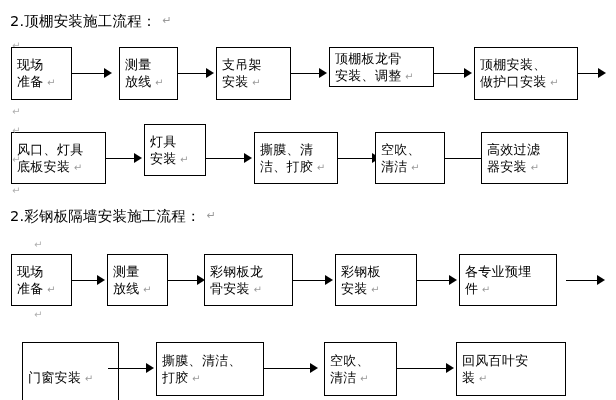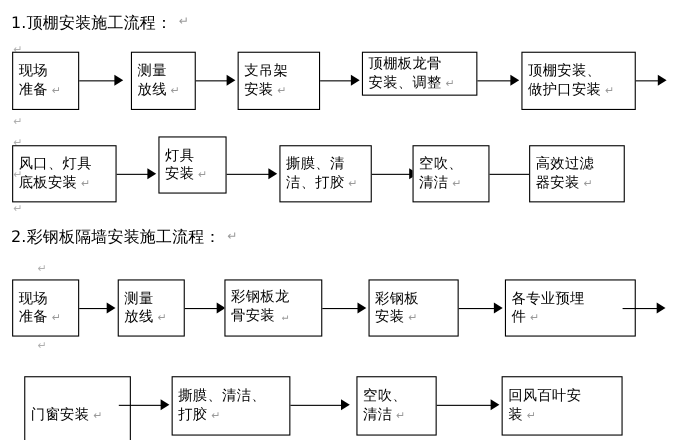--- a/index.html
+++ b/index.html
@@ -80,21 +80,21 @@
     line-height:1;
     user-select:none;
   }
 </style>
 </head>
 <body>
 
 <div class="page">
 
   <div class="heading" style="left:10px;top:14px;">
-    <span>1.顶棚安装施工流程：</span><span class="pilcrow">↵</span>
+    <span>2.顶棚安装施工流程：</span><span class="pilcrow">↵</span>
   </div>
 
   <span class="mark" style="left:12px;top:41px;">↵</span>
   <span class="mark" style="left:12px;top:76px;">↵</span>
   <span class="mark" style="left:12px;top:107px;">↵</span>
 
   <div class="row">
     <div class="node" style="left:11px;top:47px;width:61px;height:53px;">
       <span class="txt">现场
 准备<span class="pil"> ↵</span></span>
@@ -185,35 +185,35 @@
     <div class="conn" style="left:72px;top:280px;width:27px;"></div>
     <div class="arrowhead" style="left:97px;top:275px;"></div>
 
     <div class="node" style="left:107px;top:254px;width:61px;height:52px;">
       <span class="txt">测量
 放线<span class="pil"> ↵</span></span>
     </div>
     <div class="conn" style="left:168px;top:280px;width:31px;"></div>
     <div class="arrowhead" style="left:197px;top:275px;"></div>
 
-    <div class="node" style="left:204px;top:254px;width:89px;height:52px;font-family:Liberation Mono, monospace;">
+    <div class="node" style="left:204px;top:254px;width:89px;height:52px;">
       <span class="txt">彩钢板龙
 骨安装<span class="pil"> ↵</span></span>
     </div>
     <div class="conn" style="left:293px;top:280px;width:34px;"></div>
     <div class="arrowhead" style="left:325px;top:275px;"></div>
 
     <div class="node" style="left:335px;top:254px;width:82px;height:52px;">
       <span class="txt">彩钢板
 安装<span class="pil"> ↵</span></span>
     </div>
     <div class="conn" style="left:417px;top:280px;width:34px;"></div>
     <div class="arrowhead" style="left:449px;top:275px;"></div>
 
-    <div class="node" style="left:459px;top:254px;width:119px;height:52px;">
+    <div class="node" style="left:459px;top:254px;width:98px;height:52px;">
       <span class="txt">各专业预埋
 件<span class="pil"> ↵</span></span>
     </div>
     <div class="conn" style="left:566px;top:280px;width:33px;"></div>
     <div class="arrowhead" style="left:597px;top:275px;"></div>
   </div>
 
   <div class="row">
     <div class="node" style="left:22px;top:342px;width:97px;height:72px;">
       <span class="txt">门窗安装<span class="pil"> ↵</span></span>

